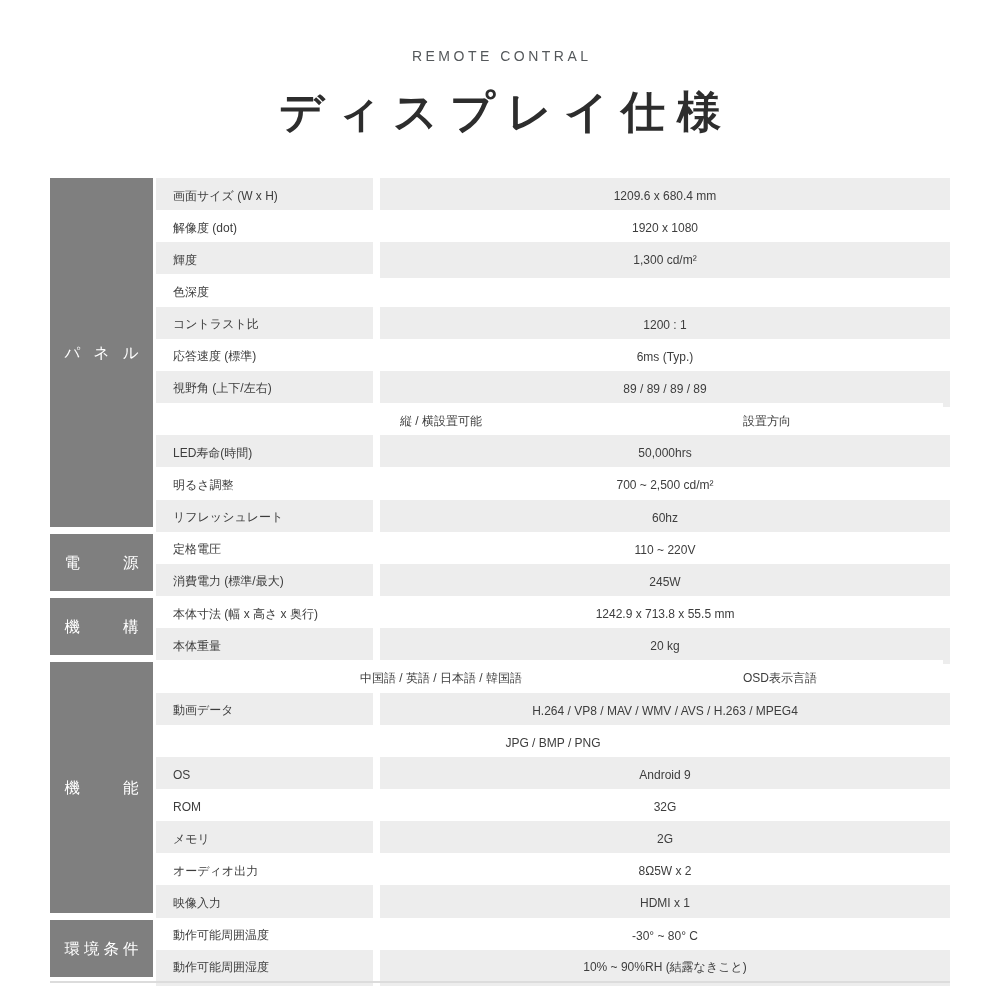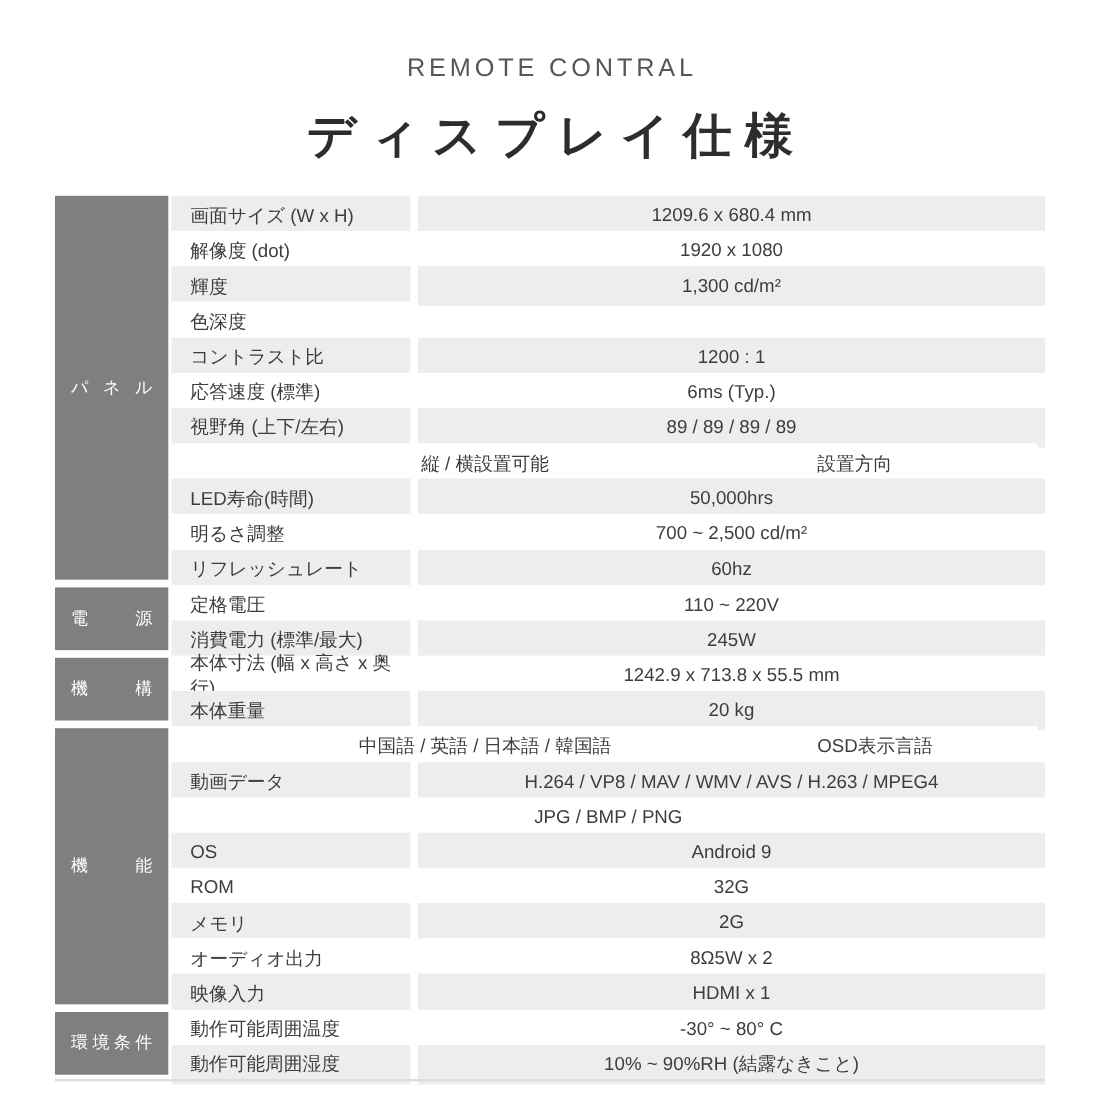--- a/index.html
+++ b/index.html
@@ -16,29 +16,29 @@
     margin: 0; padding: 0;
     width: 1000px; height: 1000px;
     background: #ffffff;
     font-family: "Liberation Sans", sans-serif;
     position: relative;
   }
   .subtitle {
     position: absolute;
     top: 48px; left: 0; width: 1000px;
     text-align: center;
-    font-size: 23px;
+    font-size: 14px;
     letter-spacing: 3.5px;
     text-indent: 3.5px;
     color: var(--subtitle);
     font-weight: 400;
   }
   .title {
     position: absolute;
-    top: 94px; left: 0; width: 1000px;
+    top: 83px; left: 0; width: 1000px;
     margin: 0;
     text-align: center;
     font-size: 44px;
     font-weight: 700;
     letter-spacing: 12px;
     text-indent: 12px;
     color: var(--title);
   }
   .spec-table {
     position: absolute;
@@ -64,21 +64,21 @@
     color: var(--category-text);
     font-size: 15.5px;
     line-height: 1;
   }
   .rows { flex: 1; display: flex; flex-direction: column; }
   .row { height: 32.16px; display: flex; }
   .cell {
     height: 36px;
     display: flex;
     align-items: center;
-    font-size: 17px;
+    font-size: 12px;
     color: var(--text);
     background: #ffffff;
   }
   .row.alt .cell { background: var(--row-alt-bg); }
   .label-cell {
     width: 217px;
     padding-left: 17px;
     margin-right: 7px;
   }
   .value-cell {

